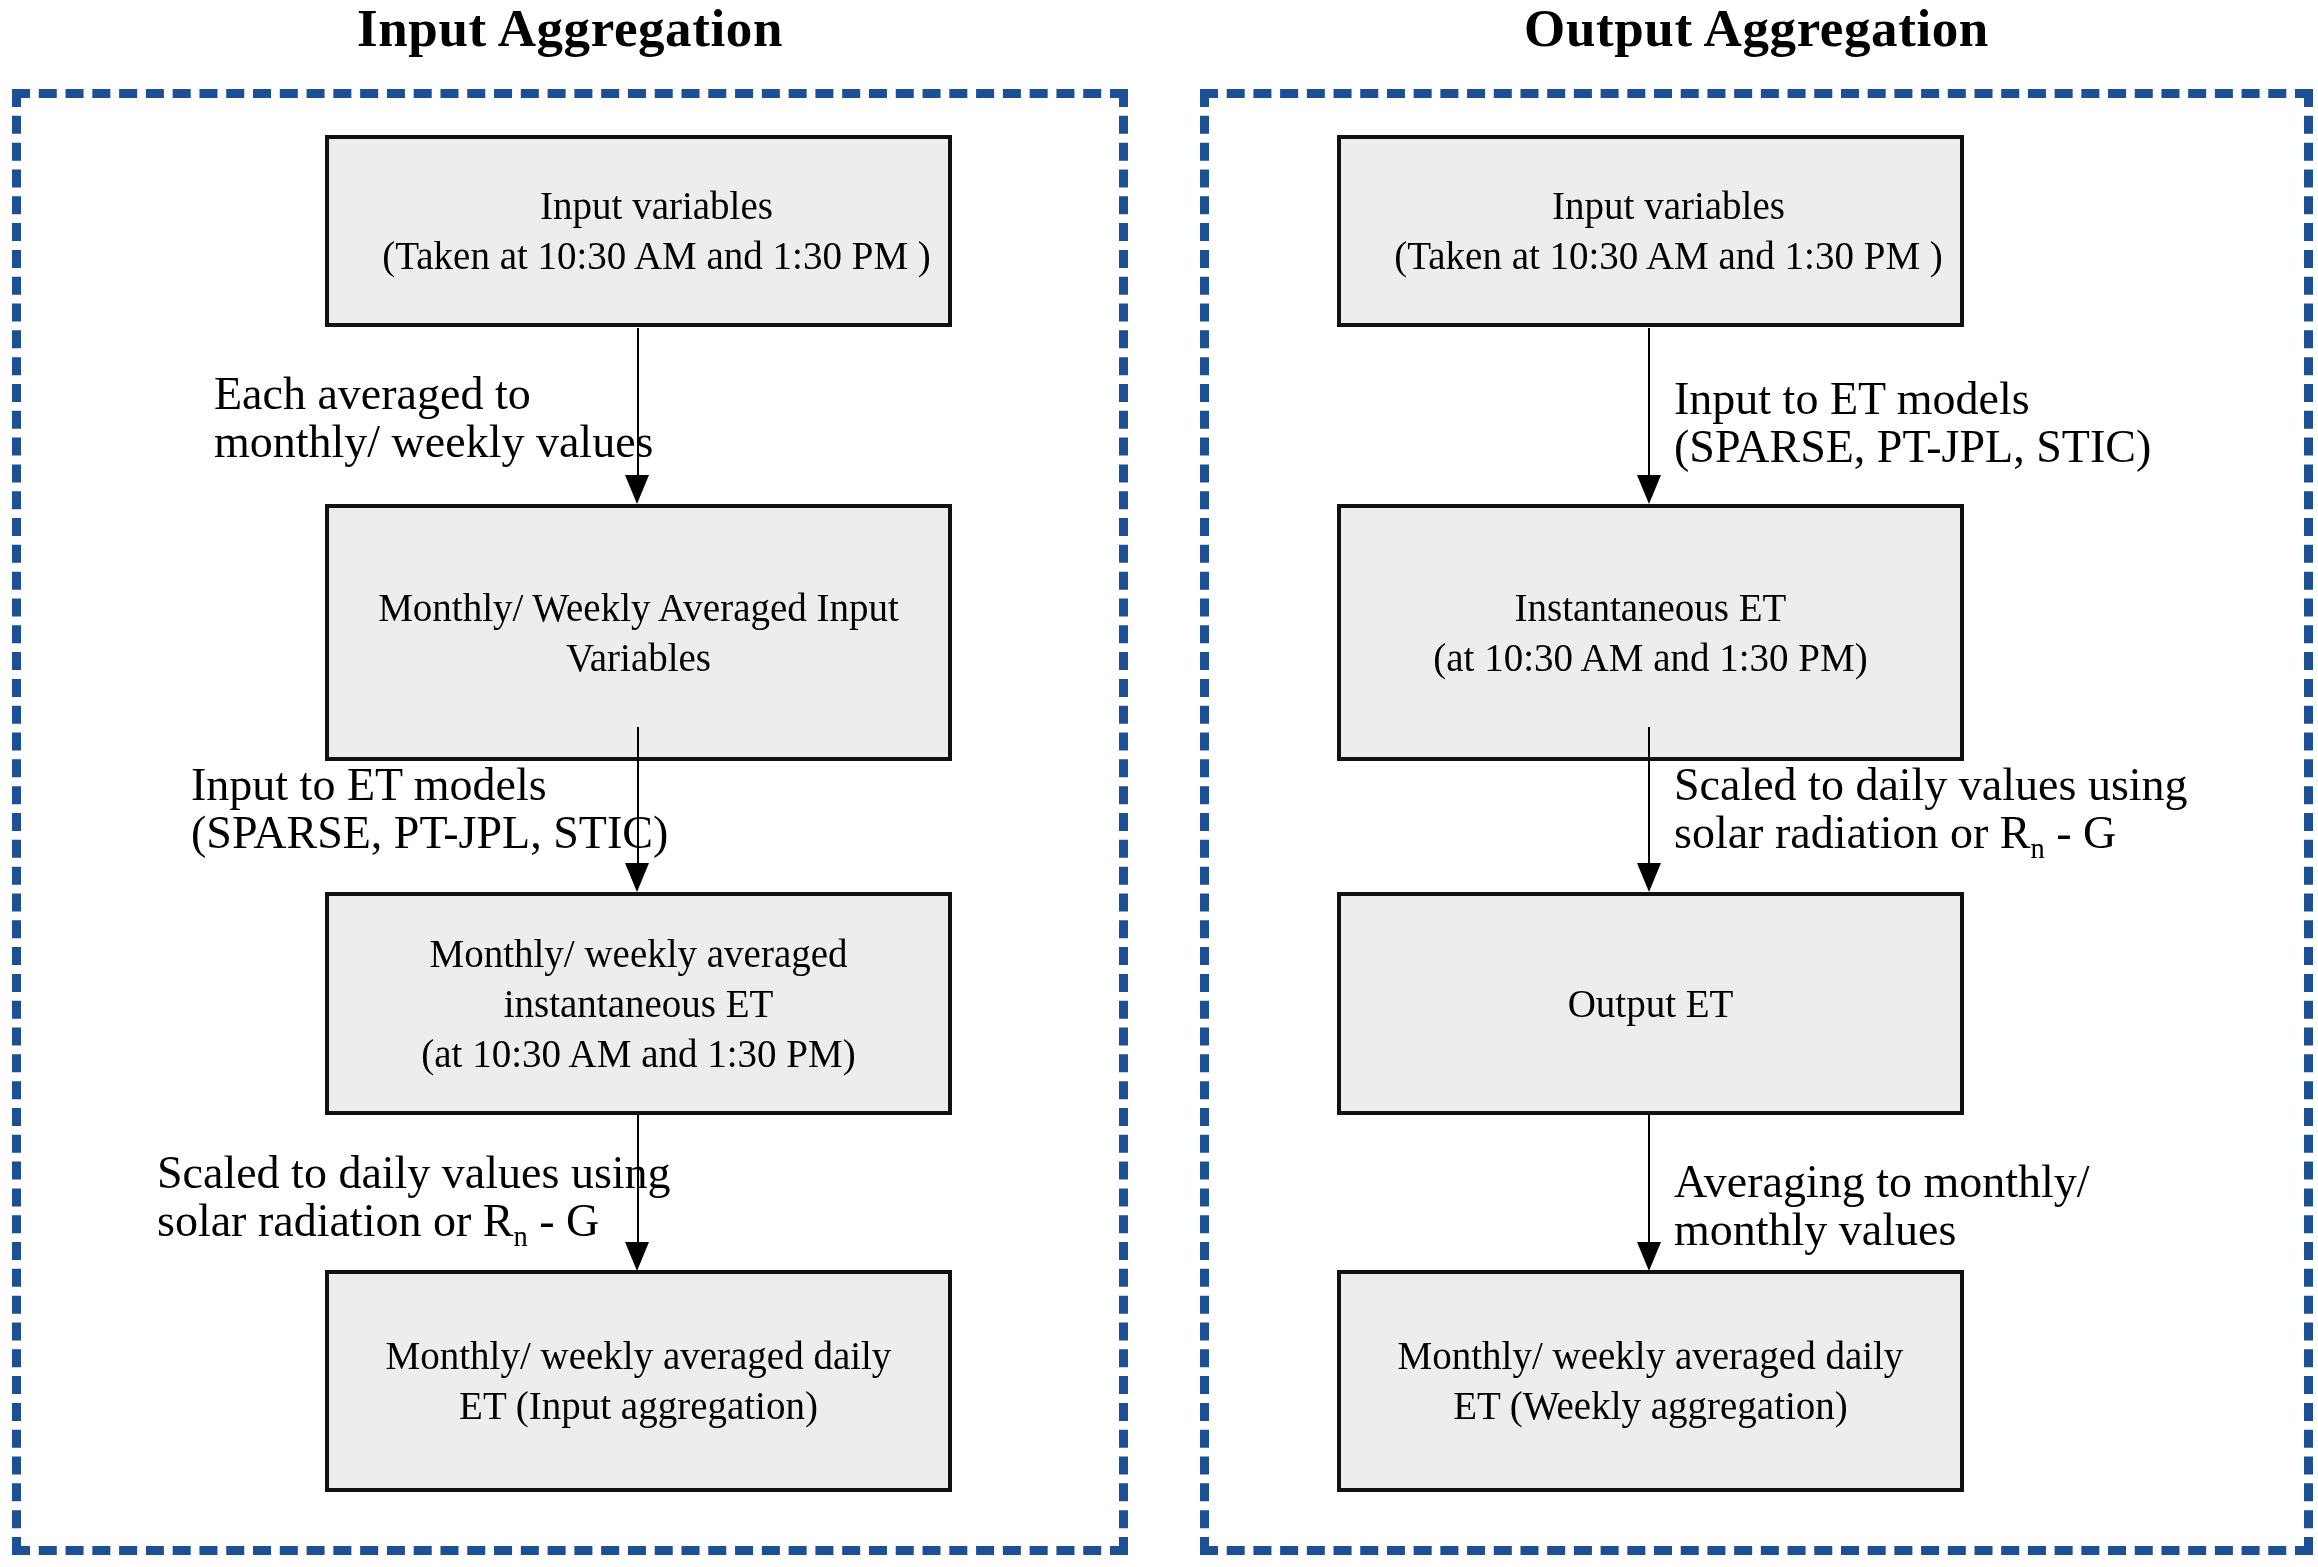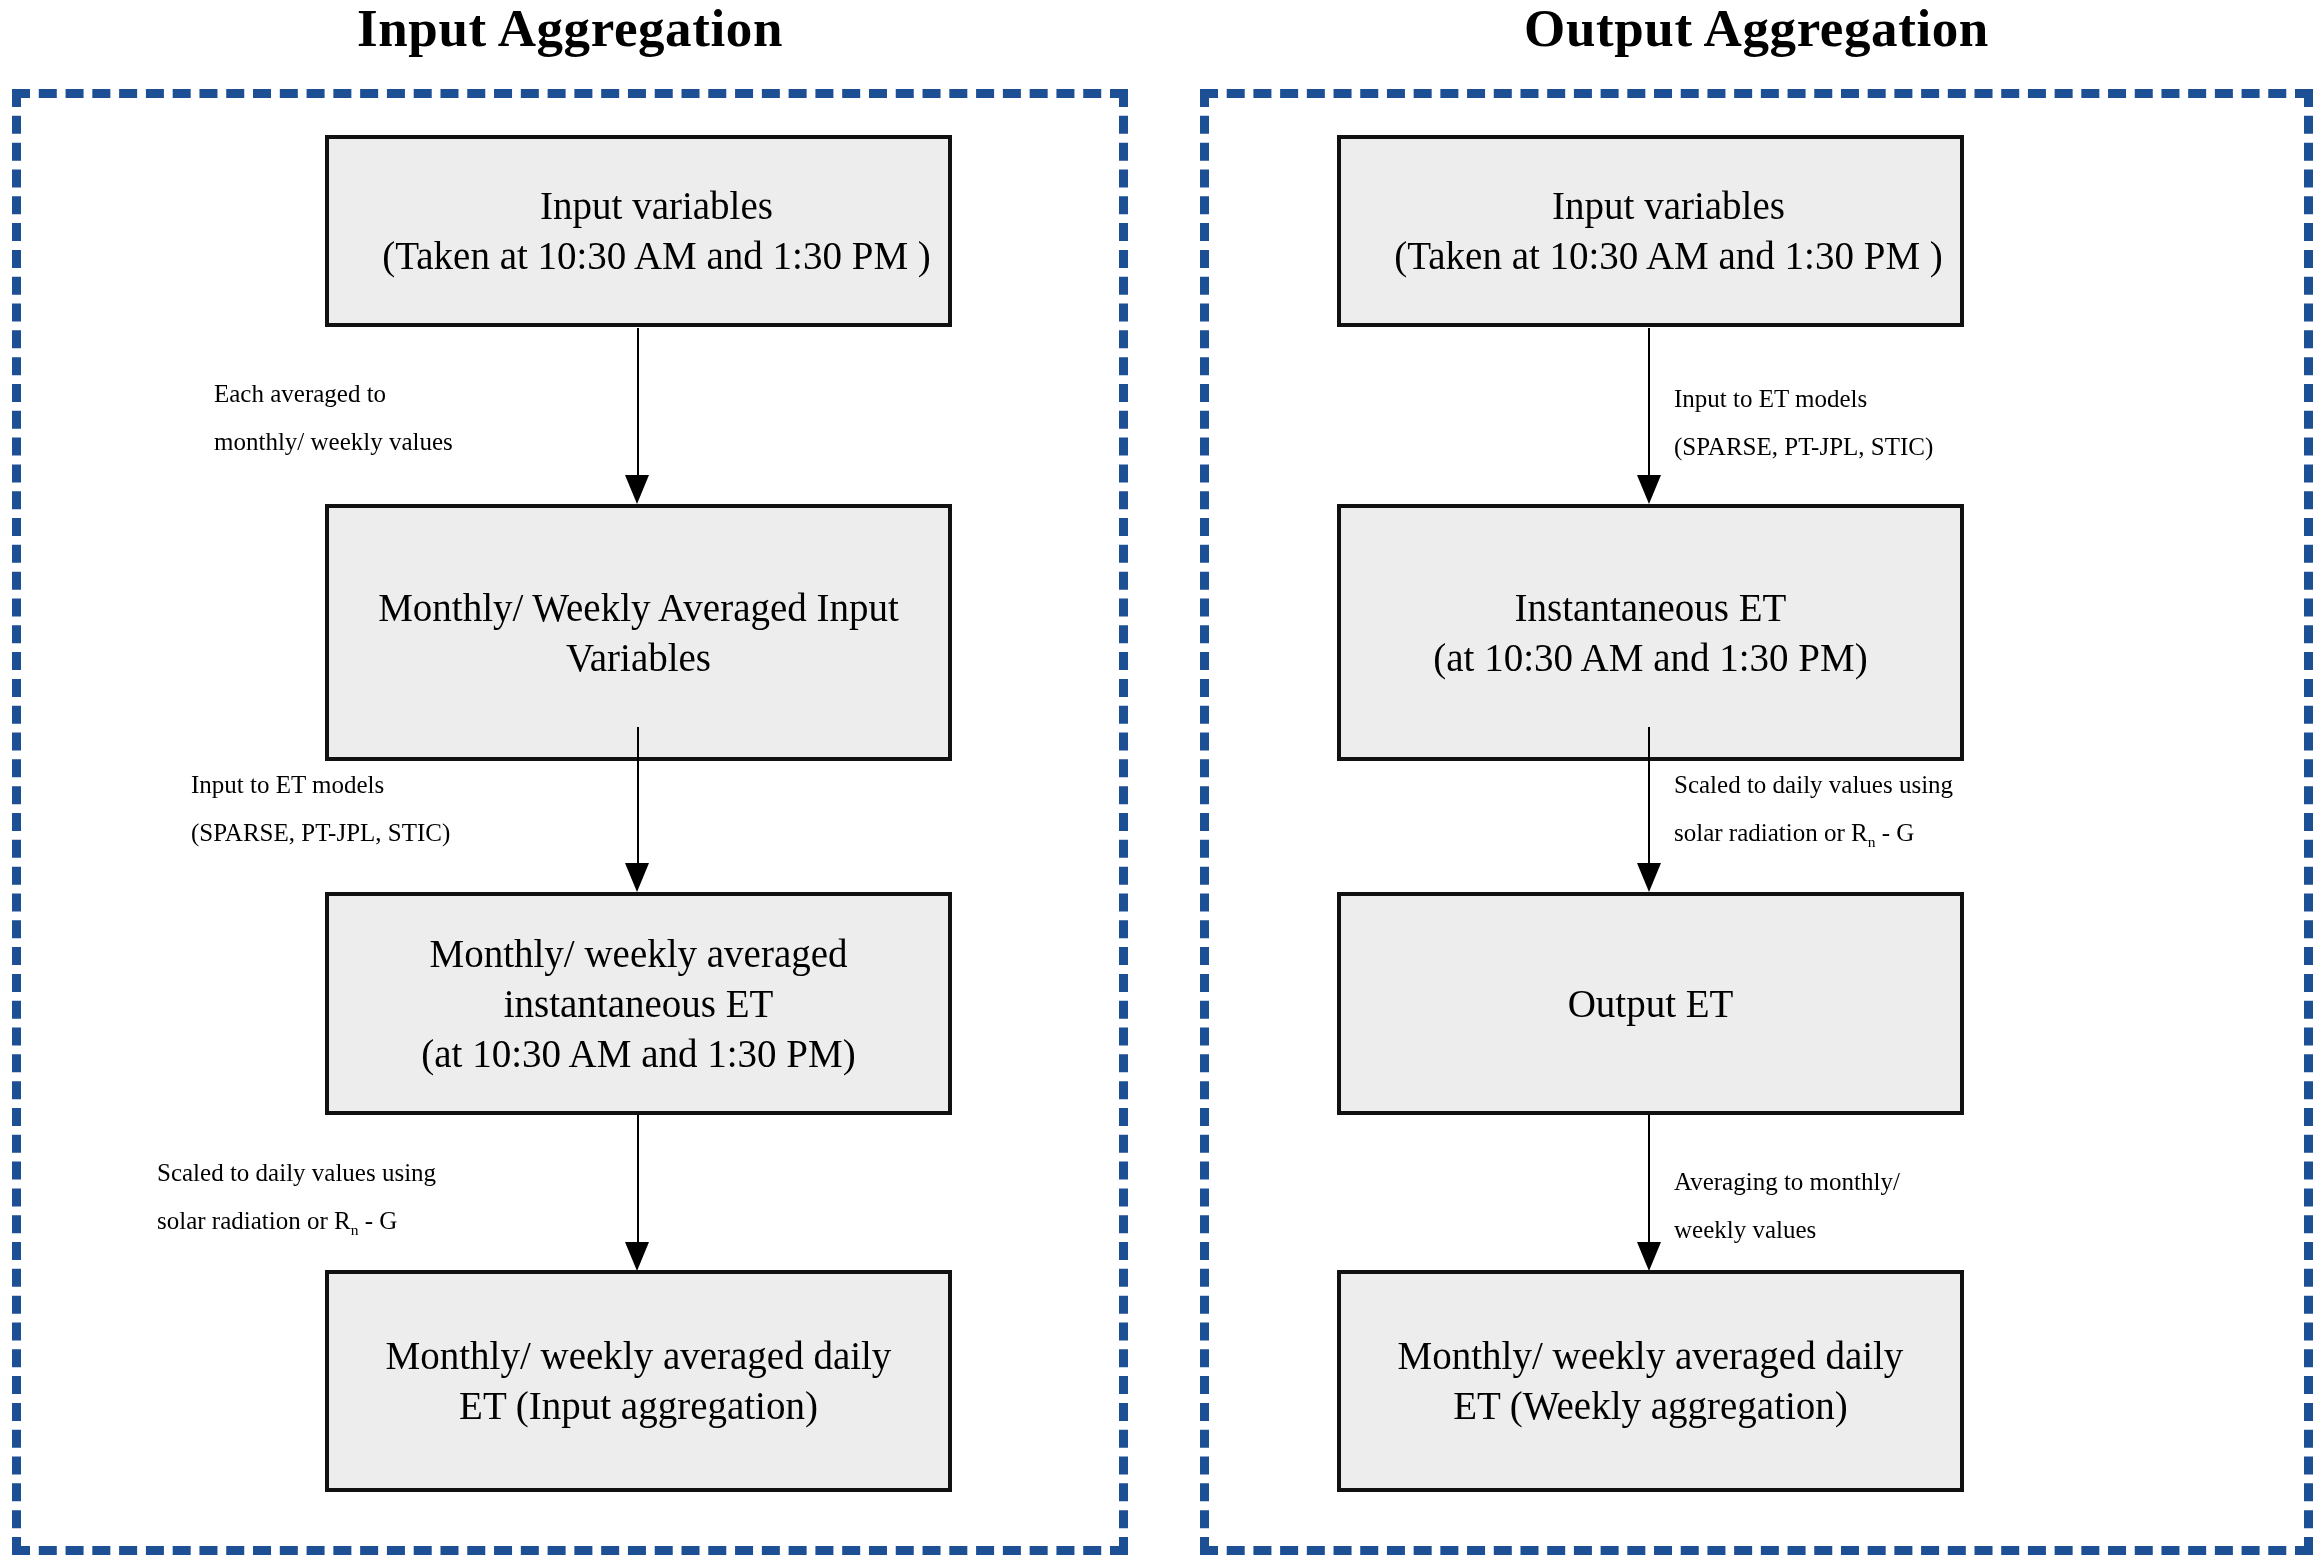--- a/index.html
+++ b/index.html
@@ -88,21 +88,21 @@
   .row1 .arrow-line { top: 328px;  height: 149px; }
   .row1 .arrow-head { top: 475px; }
   .row2 .arrow-line { top: 727px; height: 138px; }
   .row2 .arrow-head { top: 863px; }
   .row3 .arrow-line { top: 1115px; height: 128px; }
   .row3 .arrow-head { top: 1242px; }
 
   
   .arrow-label {
     position: absolute;
-    font-size: 25px;
+    font-size: 46px;
     line-height: 48px;
     text-align: left;
     white-space: nowrap;
   }
   #ll1 { left: 214px;  top: 370px;  }
   #ll2 { left: 191px;  top: 761px; }
   #ll3 { left: 157px;  top: 1149px; }
   #rl1 { left: 1674px; top: 375px;  }
   #rl2 { left: 1674px; top: 761px; }
   #rl3 { left: 1674px; top: 1158px; }
@@ -203,21 +203,21 @@
   <div class="flow-box bx-right" id="rb3">
     <div class="box-line">Output ET</div>
   </div>
 
   <div class="arrow-group ax-right row3">
     <div class="arrow-line"></div>
     <div class="arrow-head"></div>
   </div>
   <div class="arrow-label" id="rl3">
     <div>Averaging to monthly/</div>
-    <div>weekly values</div>
+    <div>monthly values</div>
   </div>
 
   <div class="flow-box bx-right" id="rb4">
     <div class="box-line">Monthly/ weekly averaged daily</div>
     <div class="box-line">ET (Weekly aggregation)</div>
   </div>
 
 </div>
 
 

